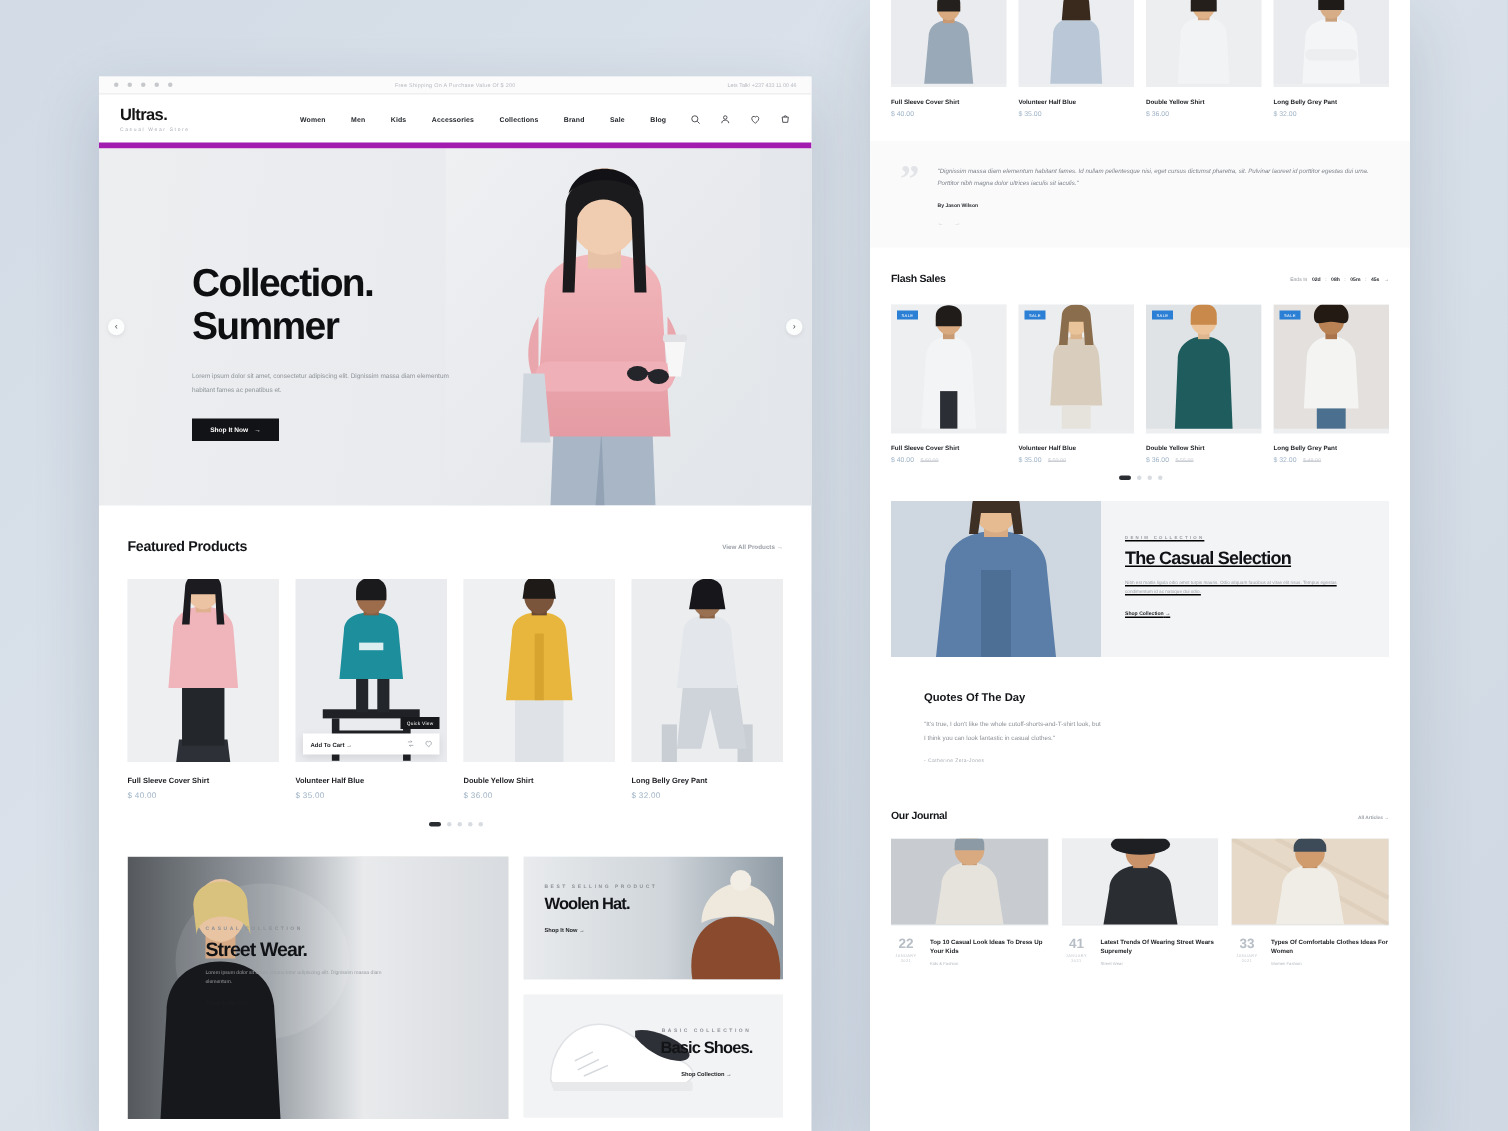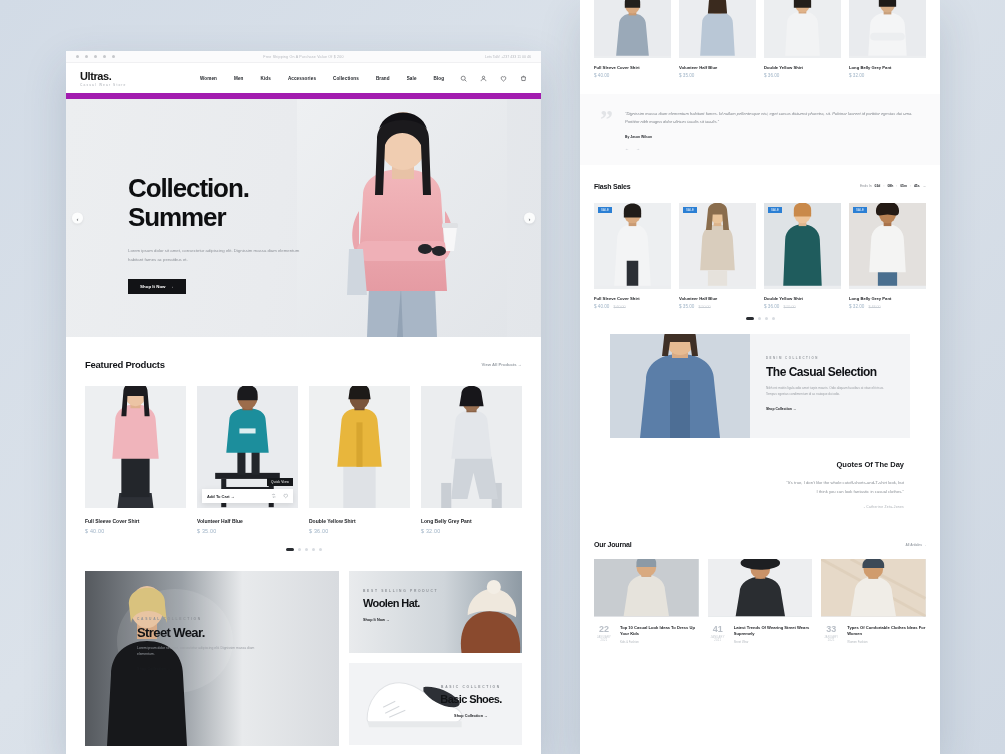--- a/index.html
+++ b/index.html
@@ -31,21 +31,21 @@
   .topbar-center {
     position: absolute; left: 0; right: 0; text-align: center;
     font-size: 3.6px; color: #b6b9bf; letter-spacing: .2px;
   }
   .topbar-right {
     position: absolute; right: 10px; font-size: 3.6px; color: #b6b9bf;
   }
 
   .navbar {
     height: 36px; background: #fff; display: flex; align-items: center;
-    padding: 0 14px; border-bottom: 6px solid #a21caf;
+    padding: 0 14px; border-bottom: 4px solid #a21caf;
   }
   .logo { width: 120px; }
   .logo-name { font-size: 11px; font-weight: 700; letter-spacing: -.4px; color: #151515; }
   .logo-tag { font-size: 3.3px; color: #a9adb4; letter-spacing: 1.1px; margin-top: 1px; }
   .navlinks { display: flex; gap: 17px; flex: 1; }
   .navlinks span { font-size: 4.6px; font-weight: 700; color: #23262b; letter-spacing: .1px; }
   .navicons { display: flex; gap: 13px; align-items: center; }
   .nicon { width: 7px; height: 7px; color: #3a3d42; }
   .nicon svg { width: 100%; height: 100%; display: block; }
 
@@ -159,31 +159,31 @@
 
   .flash-head {
     display: flex; align-items: center; justify-content: space-between;
     padding-top: 18px; padding-bottom: 13px;
   }
   .rsec-title { font-size: 7px; font-weight: 700; color: #14161a; letter-spacing: -.2px; }
   .timer { display: flex; align-items: center; gap: 3px; font-size: 3.4px; color: #8d9197; }
   .timer b { color: #2c2f34; font-weight: 700; }
 
   .banner-denim {
-    margin: 14px 30px 0; height: 104px; display: flex;
-    background: #f3f4f6; overflow: hidden;
+    margin: 14px 14px 0; height: 104px; display: flex;
+    background: #f3f4f6; overflow: hidden; text-decoration: underline;
   }
   .banner-img { width: 140px; background: #c4ccd6; position: relative; overflow: hidden; }
   .banner-copy { flex: 1; padding: 22px 16px; }
   .bn-label { font-size: 2.9px; letter-spacing: 1.5px; color: #95999f; font-weight: 600; }
   .bn-title { font-size: 12px; font-weight: 700; color: #101216; letter-spacing: -.5px; margin-top: 5px; }
   .bn-p { font-size: 3.1px; line-height: 1.95; color: #9a9ea4; margin-top: 6px; }
   .bn-cta { font-size: 3.4px; font-weight: 700; color: #1b1d21; margin-top: 10px; }
 
-  .quotes { text-align: right; padding: 22px 36px 20px; }
+  .quotes { text-align: left; padding: 22px 36px 20px; }
   .q-title { font-size: 7.5px; font-weight: 700; color: #14161a; }
   .q-body { font-size: 4.2px; line-height: 2.1; color: #8b9096; margin-top: 10px; }
   .q-author { font-size: 3.3px; color: #a8adb3; margin-top: 9px; letter-spacing: .3px; }
 
   .journal-head {
     display: flex; align-items: center; justify-content: space-between;
     padding-top: 12px; padding-bottom: 11px;
   }
   .j-grid { display: grid; grid-template-columns: repeat(3,1fr); gap: 9px; }
   .j-img { height: 58px; background: #e7e9ec; overflow: hidden; position: relative; }

